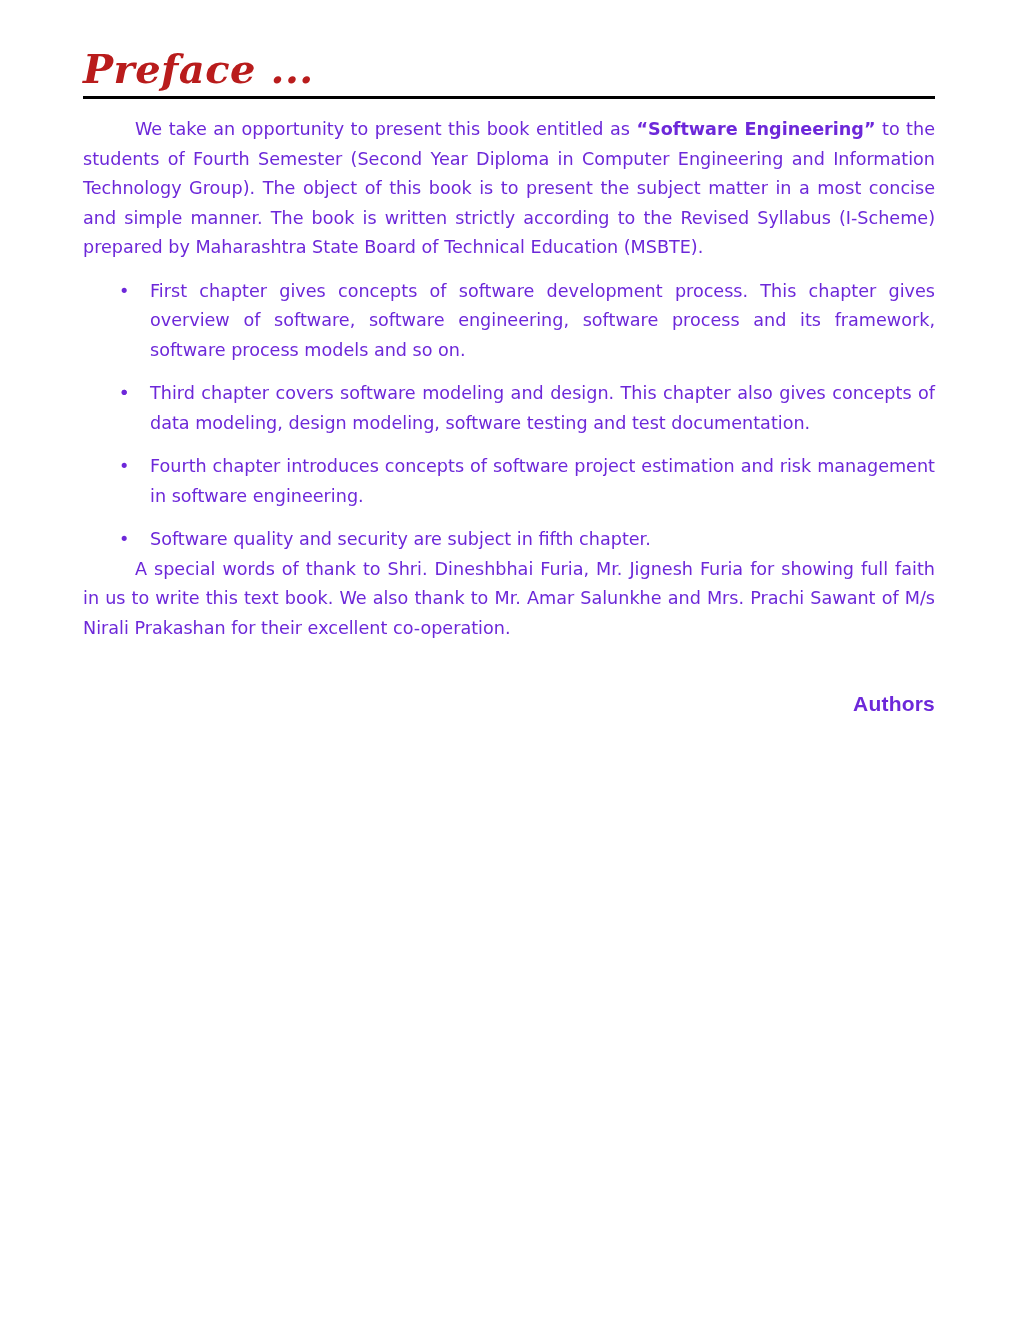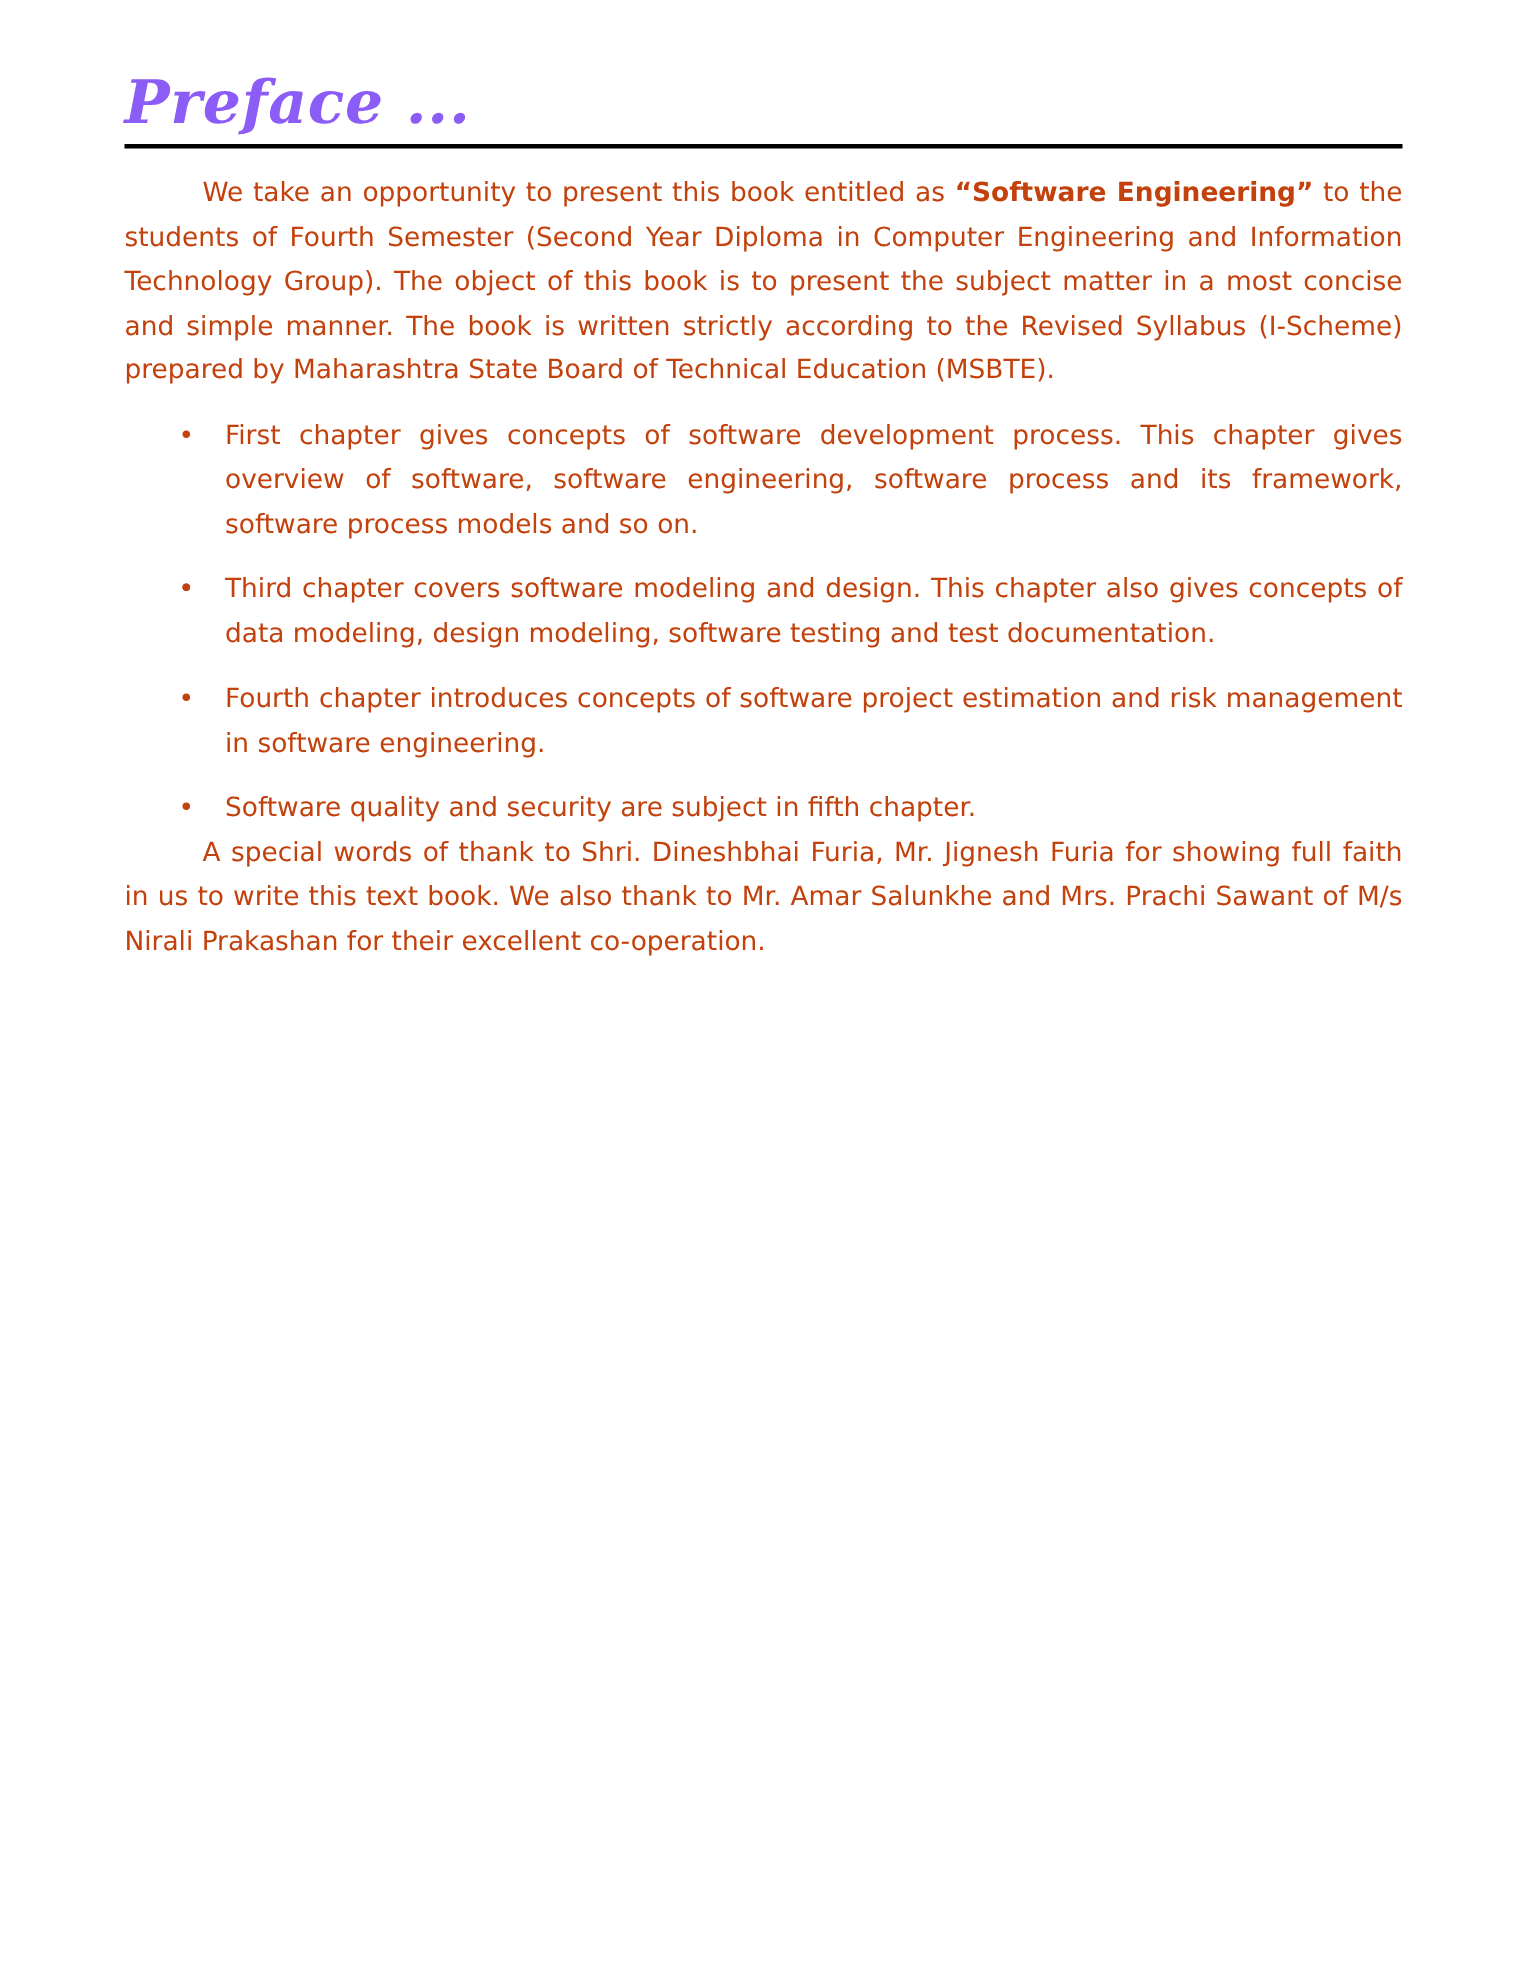--- a/index.html
+++ b/index.html
@@ -35,37 +35,37 @@
   
   .page-heading {
     margin: 0;
     padding-top: 48px;
     font-family: "DejaVu Serif", serif;
     font-weight: 700;
     font-style: italic;
     font-size: 40px;
     line-height: 1.05;
     letter-spacing: 0.5px;
-    color: #8b5cf6;
+    color: #b91c1c;
     white-space: pre;
   }
 
   .heading-rule {
     margin-top: 6px;
     width: 852px;
     height: 3px;
     background: #000000;
   }
 
   
   .body-block {
     margin-top: 16px;
     font-size: 17.6px;
     line-height: 29.5px;
-    color: #c2410c;
+    color: #6d28d9;
   }
 
   p.para {
     margin: 0 0 0 0;
     text-align: justify;
     text-justify: inter-word;
     text-indent: 52px;
     font-size: 17.6px;
     line-height: 29.5px;
   }
@@ -171,16 +171,17 @@
           <span class="bullet-dot">•</span>
           <span>Software quality and security are subject in fifth chapter.</span>
         </li>
 
       </ul>
 
       <p class="para after-list">A special words of thank to Shri. Dineshbhai Furia, Mr. Jignesh Furia for showing full faith in us to write this text book. We also thank to Mr. Amar Salunkhe and Mrs. Prachi Sawant of M/s Nirali Prakashan for their excellent co-operation.</p>
 
 
 
+      <div class="signature">Authors</div>
 
     </div>
   </div>
 </div>
 
 </body></html>

